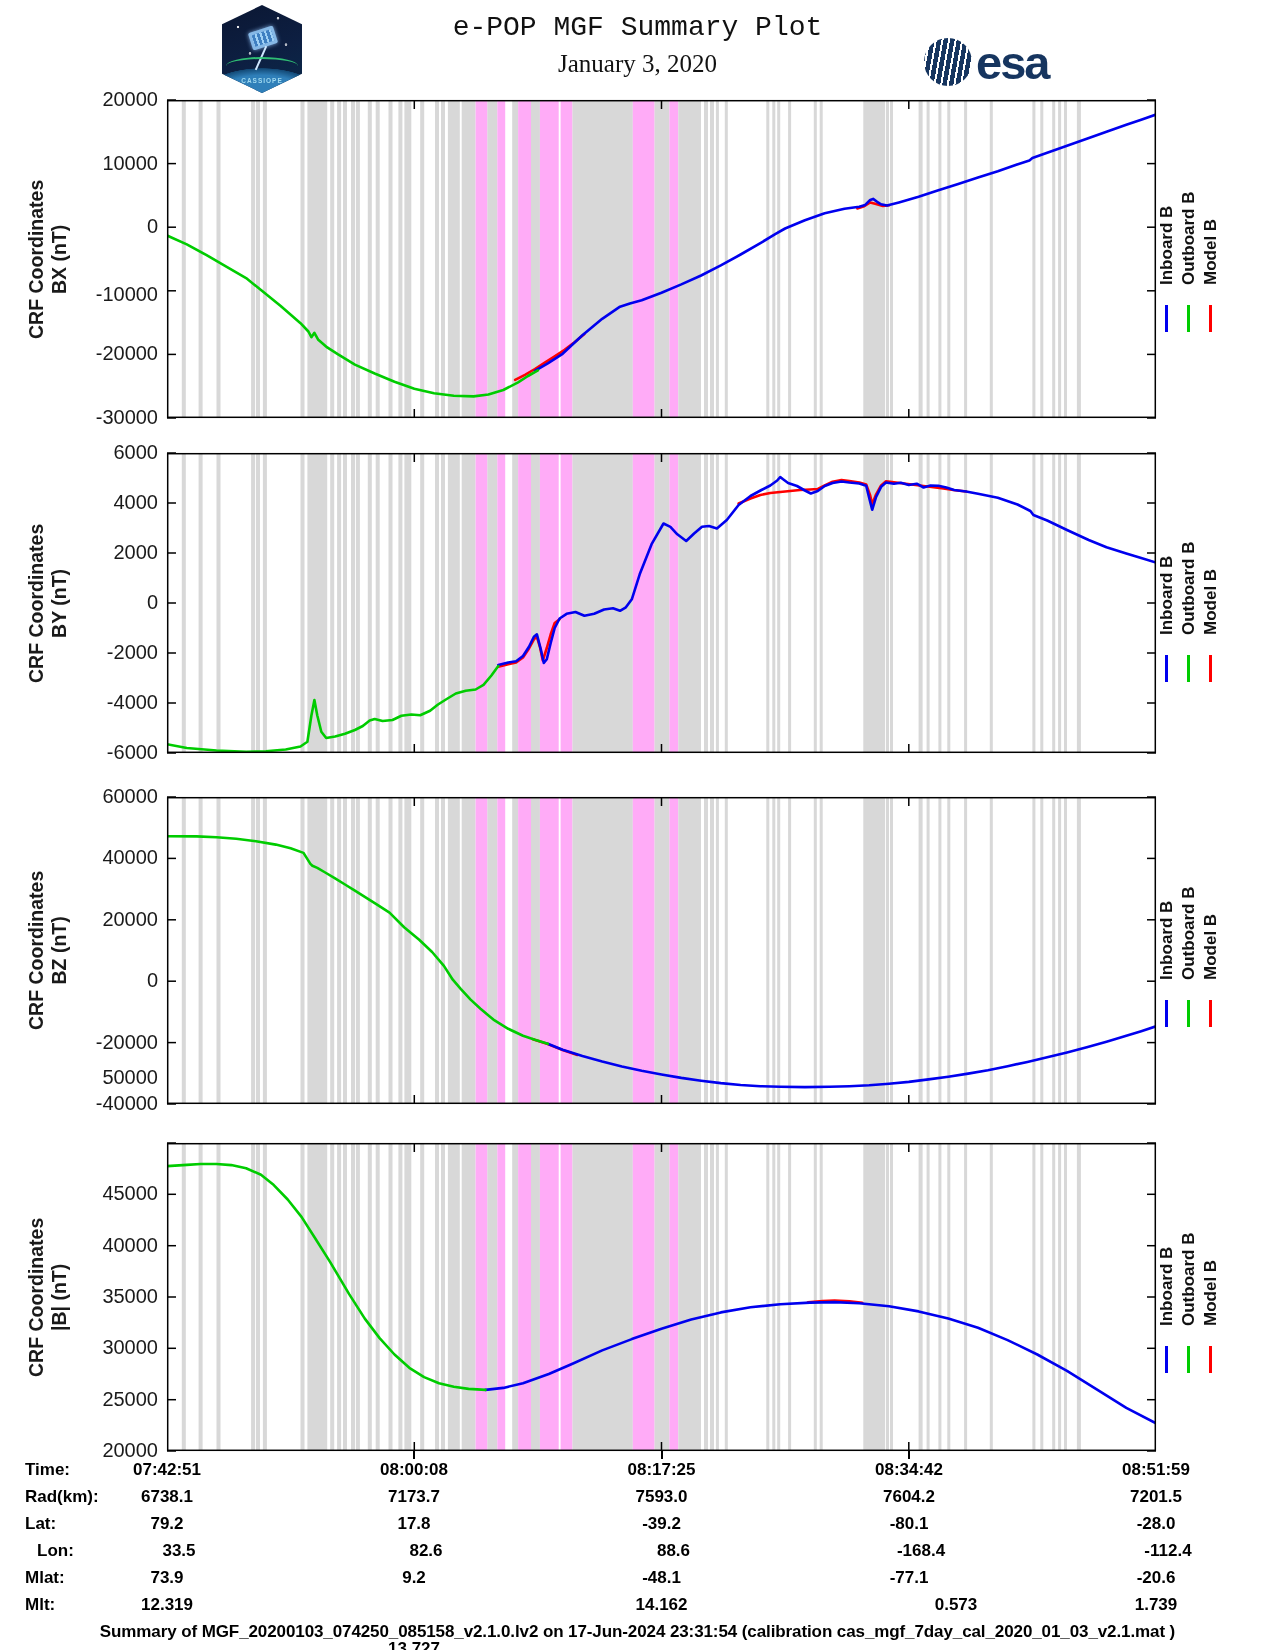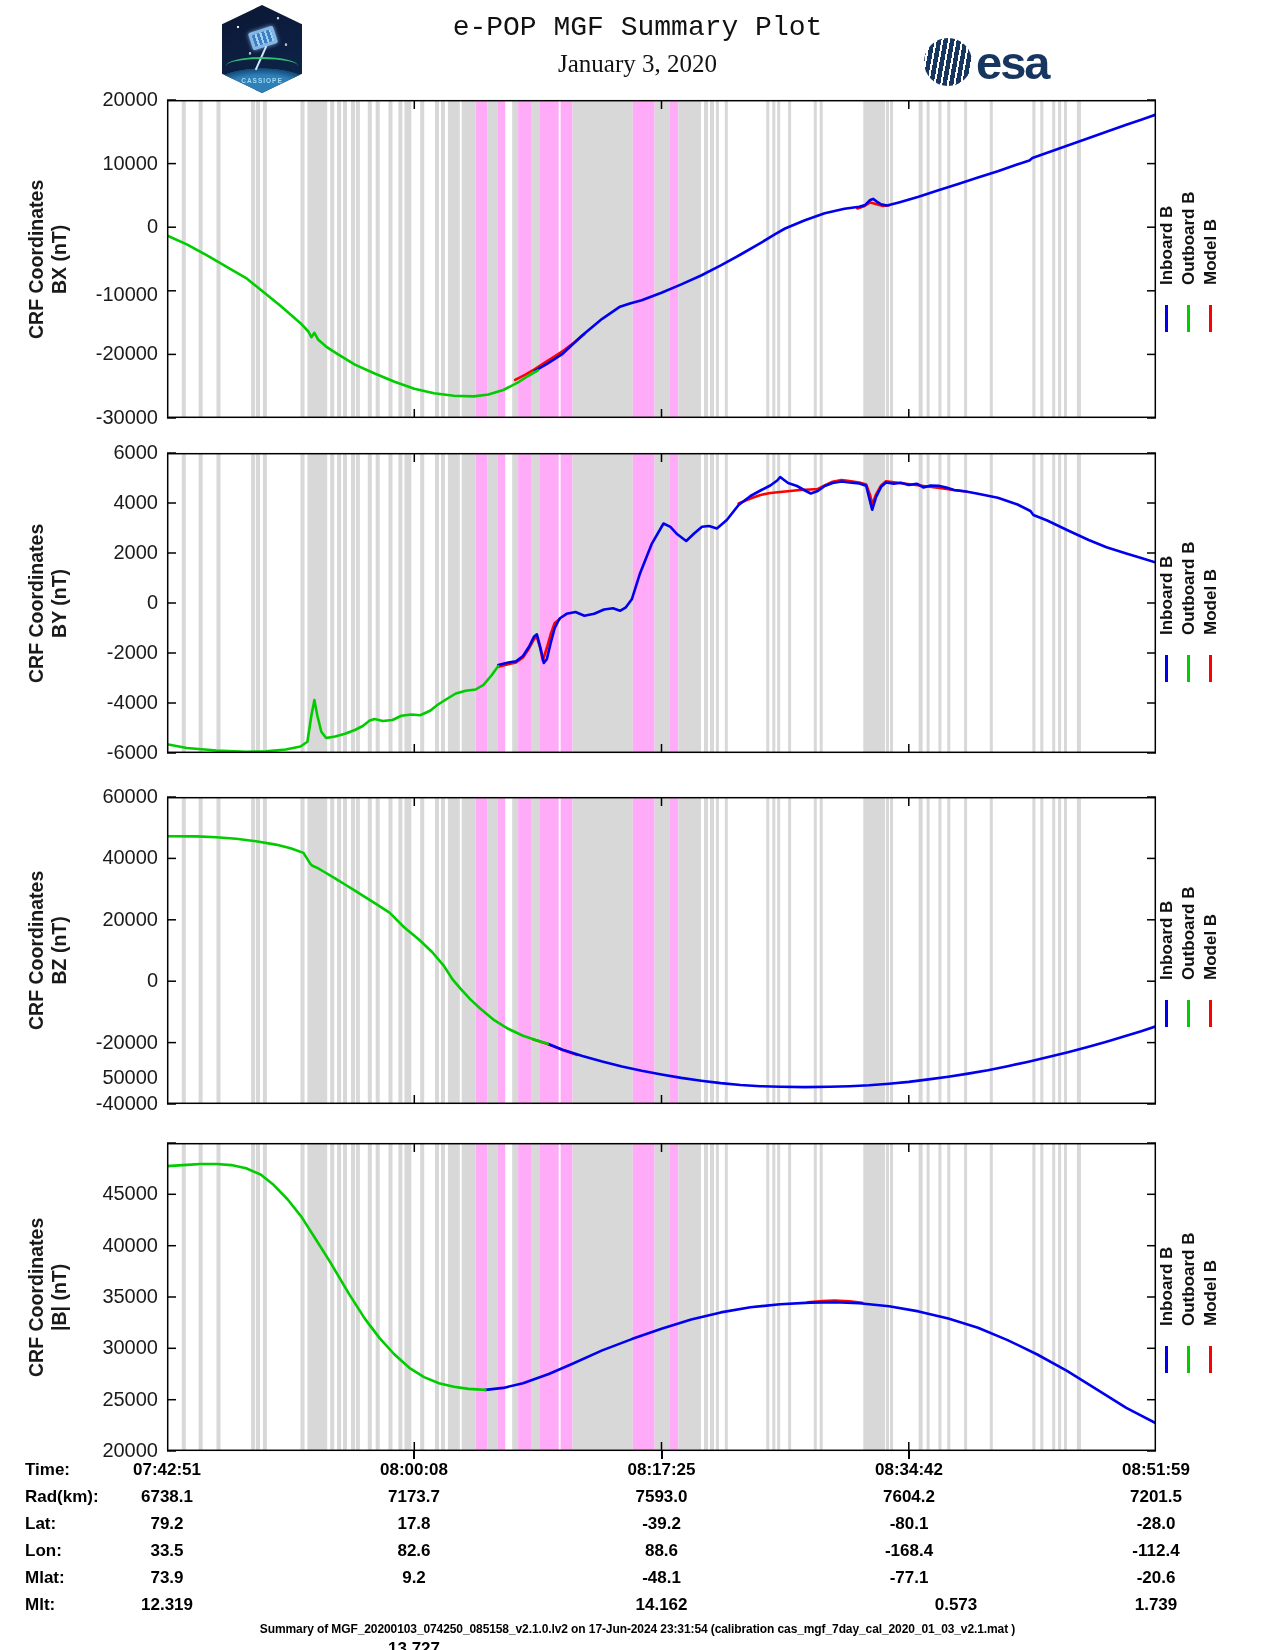--- a/index.html
+++ b/index.html
@@ -43,21 +43,21 @@
   .leg-labels{position:absolute;left:0;top:18%;height:128px;display:flex;gap:5px;}
   .leg-label{writing-mode:vertical-rl;transform:rotate(180deg);font-weight:bold;
              font-size:17px;color:#111;height:128px;line-height:1;}
   .leg-strokes{position:absolute;left:0;display:flex;gap:5px;}
   .leg-stroke-col{width:17px;display:flex;justify-content:center;}
   .leg-stroke{width:3px;height:27px;}
   
   .trow-label{font-weight:bold;font-size:17px;color:#000;}
   .tcell{position:absolute;width:160px;margin-left:-80px;text-align:center;
          font-weight:bold;font-size:17px;color:#000;}
-  #footer{left:0;right:0;top:1622px;text-align:center;font-weight:bold;font-size:12px;
+  #footer{left:0;right:0;top:1622px;text-align:center;font-weight:bold;font-size:17px;
           color:#000;letter-spacing:-0.1px;}
   .xtick-out{position:absolute;width:2px;height:8px;background:#000;}
 </style>
 </head>
 <body>
 
 <div id="canvas">
   <div class="abs" id="patch">
     <div class="sat"></div>
     <div class="boom"></div>
@@ -571,21 +571,21 @@
         <div class="tcell" style="left: 1156px;">7201.5</div>
       </div>
       <div class="abs" style="left: 0px; top: 1514px; width: 1275px; height: 26px;">
         <div class="trow-label abs" style="left: 25px; top: 0px;">Lat:</div>
         <div class="tcell" style="left: 167px;">79.2</div>
         <div class="tcell" style="left: 414px;">17.8</div>
         <div class="tcell" style="left: 661.5px;">-39.2</div>
         <div class="tcell" style="left: 909px;">-80.1</div>
         <div class="tcell" style="left: 1156px;">-28.0</div>
       </div>
-      <div class="abs" style="left: 0px; top: 1541px; width: 1230px; height: 26px;">
+      <div class="abs" style="left: 12px; top: 1541px; width: 1230px; height: 26px;">
         <div class="trow-label abs" style="left: 25px; top: 0px;">Lon:</div>
         <div class="tcell" style="left: 167px;">33.5</div>
         <div class="tcell" style="left: 414px;">82.6</div>
         <div class="tcell" style="left: 661.5px;">88.6</div>
         <div class="tcell" style="left: 909px;">-168.4</div>
         <div class="tcell" style="left: 1156px;">-112.4</div>
       </div>
       <div class="abs" style="left: 0px; top: 1568px; width: 1275px; height: 26px;">
         <div class="trow-label abs" style="left: 25px; top: 0px;">Mlat:</div>
         <div class="tcell" style="left: 167px;">73.9</div>

